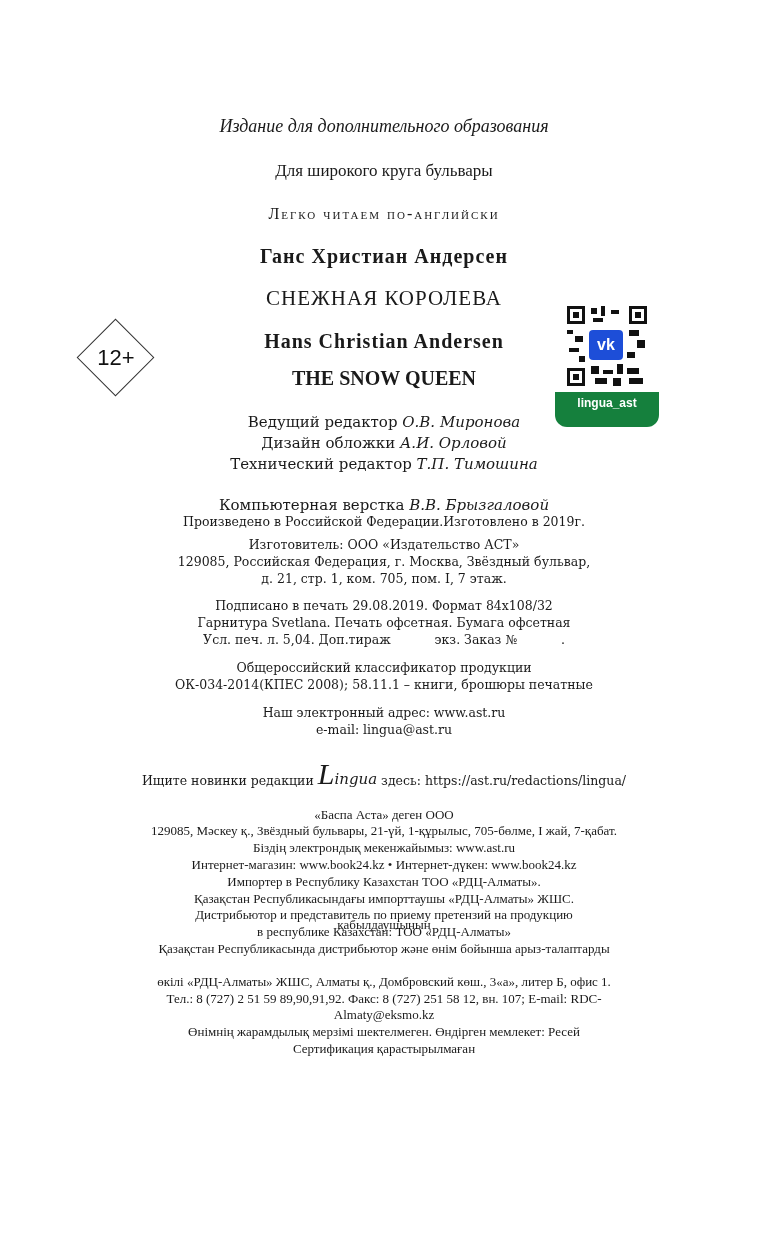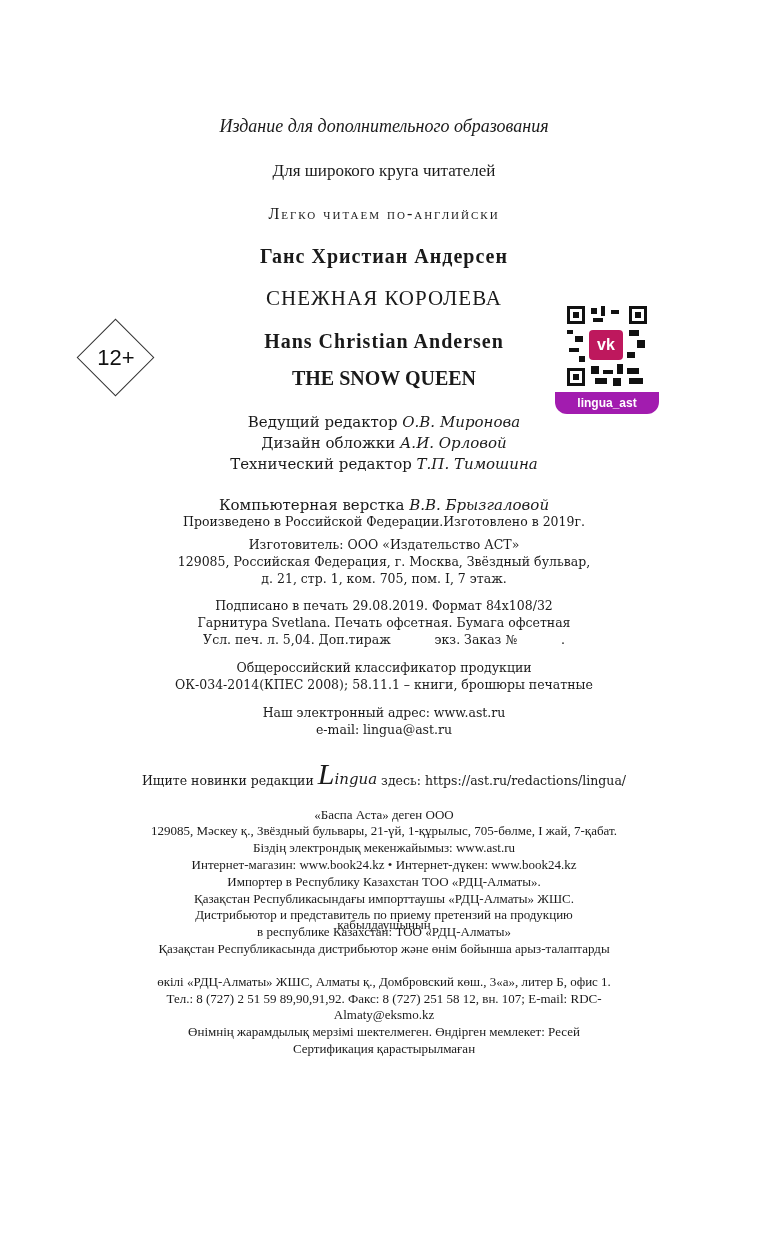--- a/index.html
+++ b/index.html
@@ -14,33 +14,33 @@
   .diamond-wrap { position:absolute; left:77px; top:319px; width:78px; height:78px; }
   .diamond { position:absolute; left:11px; top:11px; width:55px; height:55px; border:1px solid #333;
              transform:rotate(45deg); box-sizing:border-box; }
   .age { position:absolute; left:0; top:0; width:78px; height:78px; line-height:78px; text-align:center;
          font-family:"Liberation Sans", sans-serif; font-size:22px; color:#111; }
   .qr-block { position:absolute; left:555px; top:306px; width:104px; }
   .qr { position:relative; width:80px; height:80px; margin:0 auto; }
   .qr-cell { position:absolute; background:#111; }
   .finder { position:absolute; width:18px; height:18px; border:3px solid #111; box-sizing:border-box; background:#fff; }
   .finder::after { content:""; position:absolute; left:3px; top:3px; width:6px; height:6px; background:#111; }
-  .vk { position:absolute; left:22px; top:24px; width:34px; height:30px; background:#be185d; border-radius:4px;
+  .vk { position:absolute; left:22px; top:24px; width:34px; height:30px; background:#1d4ed8; border-radius:4px;
         color:#fff; font-family:"Liberation Sans", sans-serif; font-weight:bold; font-size:16px;
         text-align:center; line-height:30px; }
-  .qr-label { margin-top:6px; height:22px; background:#a21caf; border-radius:0 0 12px 12px; color:#fff;
+  .qr-label { margin-top:6px; height:35px; background:#15803d; border-radius:0 0 12px 12px; color:#fff;
               font-family:"Liberation Sans", sans-serif; font-weight:bold; font-size:12px; text-align:center; line-height:22px; }
   .lingua-logo { font-family:"DejaVu Serif", serif; font-style:italic; font-size:15px; display:inline-block; transform:translateY(-1px); }
   .lingua-logo .big { font-size:30px; font-style:italic; font-family:"Liberation Serif", serif; }
 </style>
 </head>
 <body>
 
 <div class="line serif italic" style="top:116px;font-size:18px;">Издание для дополнительного образования</div>
-<div class="line serif" style="top:161px;font-size:17px;">Для широкого круга читателей</div>
+<div class="line serif" style="top:161px;font-size:17px;">Для широкого круга бульвары</div>
 <div class="line serif smallcaps" style="top:205px;font-size:16px;">Легко читаем по-английски</div>
 
 <div class="line serif bold" style="top:245px;font-size:20px;letter-spacing:1px;">Ганс Христиан Андерсен</div>
 <div class="line serif" style="top:286px;font-size:21px;letter-spacing:1px;">СНЕЖНАЯ КОРОЛЕВА</div>
 <div class="line serif bold" style="top:330px;font-size:20px;letter-spacing:1px;">Hans Christian Andersen</div>
 <div class="line serif bold" style="top:367px;font-size:20px;">THE SNOW QUEEN</div>
 
 <div class="diamond-wrap">
   <div class="diamond"></div>
   <div class="age">12+</div>

